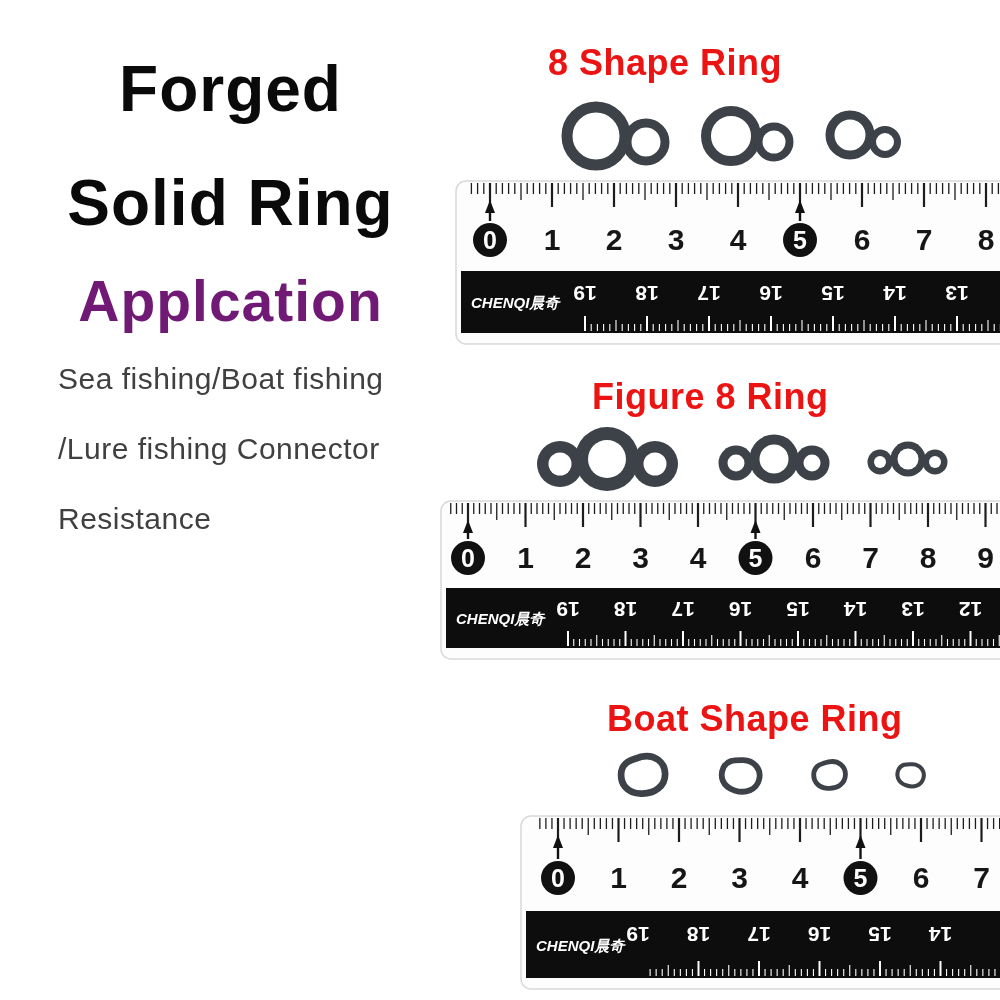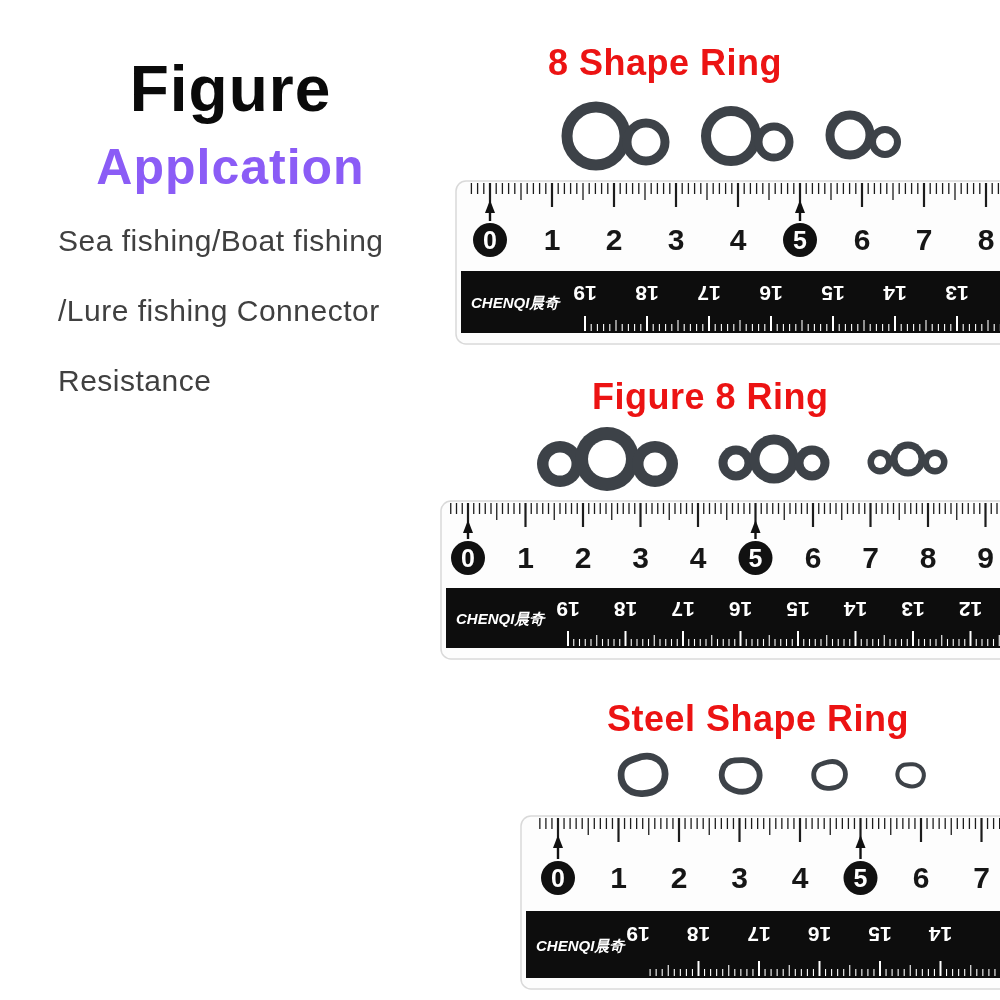--- a/index.html
+++ b/index.html
@@ -5,21 +5,21 @@
   html,body{margin:0;padding:0;}
   body{width:1000px;height:1000px;background:#fff;font-family:"Liberation Sans",sans-serif;}
   .canvas{position:relative;width:1000px;height:1000px;overflow:hidden;background:#fff;color:#111;}
 
   
   .left-col{position:absolute;left:18px;top:52px;width:425px;}
   .title{font-size:64px;font-weight:700;text-align:center;color:#0a0a0a;letter-spacing:1px;}
   .title.l2{margin-top:40px;}
   .features{list-style:none;margin:46px 0 0 40px;padding:0;font-size:30px;color:#141414;}
   .features li{margin-bottom:39px;letter-spacing:.5px;white-space:nowrap;}
-  .app-heading{font-size:50px;font-weight:700;text-align:center;color:#8b5cf6;margin-top:12px;letter-spacing:1px;}
+  .app-heading{font-size:57px;font-weight:700;text-align:center;color:#701a75;margin-top:28px;letter-spacing:1px;}
   .app-lines{margin:28px 0 0 40px;font-size:30px;color:#404040;}
   .app-lines div{margin-bottom:36px;letter-spacing:.5px;white-space:nowrap;}
 
   
   .sec-heading{position:absolute;width:330px;font-size:36px;font-weight:700;color:var(--red,#ec1313);letter-spacing:.5px;white-space:nowrap;}
   .sec-h1{left:548px;top:42px;}
   .sec-h2{left:592px;top:376px;}
   .sec-h3{left:607px;top:698px;}
 
   
@@ -38,21 +38,22 @@
   #ruler1{left:440px;top:500px;width:575px;height:160px;}
   #ruler2{left:520px;top:815px;width:495px;height:175px;}
   .ruler svg text{font-family:"Liberation Sans",sans-serif;}
 </style>
 </head>
 <body>
 
 <div class="canvas">
 
   <div class="left-col">
-    <div class="title">Figure</div>
+    <div class="title">Forged</div>
+    <div class="title l2">Solid Ring</div>
     <div class="app-heading">Applcation</div>
     <div class="app-lines">
       <div>Sea fishing/Boat fishing</div>
       <div>/Lure fishing Connector</div>
       <div>Resistance</div>
     </div>
   </div>
 
   <div class="sec-heading sec-h1">8 Shape Ring</div>
   <div class="rings" id="rings1">
@@ -482,21 +483,21 @@
         <text x="128" y="119.8" text-anchor="middle" font-size="21" font-weight="bold" fill="#fff" transform="rotate(180 128 110.8)">19</text>
         <text x="185.5" y="119.8" text-anchor="middle" font-size="21" font-weight="bold" fill="#fff" transform="rotate(180 185.5 110.8)">18</text>
         <text x="243" y="119.8" text-anchor="middle" font-size="21" font-weight="bold" fill="#fff" transform="rotate(180 243 110.8)">17</text>
         <text x="300.5" y="119.8" text-anchor="middle" font-size="21" font-weight="bold" fill="#fff" transform="rotate(180 300.5 110.8)">16</text>
         <text x="358" y="119.8" text-anchor="middle" font-size="21" font-weight="bold" fill="#fff" transform="rotate(180 358 110.8)">15</text>
         <text x="415.5" y="119.8" text-anchor="middle" font-size="21" font-weight="bold" fill="#fff" transform="rotate(180 415.5 110.8)">14</text>
         <text x="473" y="119.8" text-anchor="middle" font-size="21" font-weight="bold" fill="#fff" transform="rotate(180 473 110.8)">13</text>
         <text x="530.5" y="119.8" text-anchor="middle" font-size="21" font-weight="bold" fill="#fff" transform="rotate(180 530.5 110.8)">12</text>
       </svg></div>
 
-  <div class="sec-heading sec-h3">Steel Shape Ring</div>
+  <div class="sec-heading sec-h3">Boat Shape Ring</div>
   <div class="rings" id="rings3">
     <svg width="62" height="50" viewBox="0 0 64 52" style="transform:rotate(-6deg)">
       <path class="wirep" d="M32 7 C46 5 56 15 55 27 C54 40 42 47 28 45 C13 43 7 32 10 20 C13 10 22 9 32 7 Z"></path>
     </svg>
     <svg width="53" height="43" viewBox="0 0 64 52" style="transform:rotate(10deg)">
       <path class="wirep" d="M32 7 C46 5 56 15 55 27 C54 40 42 47 28 45 C13 43 7 32 10 20 C13 10 22 9 32 7 Z"></path>
     </svg>
     <svg width="45" height="36" viewBox="0 0 64 52" style="transform:rotate(-4deg)">
       <path class="wirep" d="M32 7 C46 5 56 15 55 27 C54 40 42 47 28 45 C13 43 7 32 10 20 C13 10 22 9 32 7 Z"></path>
     </svg>

